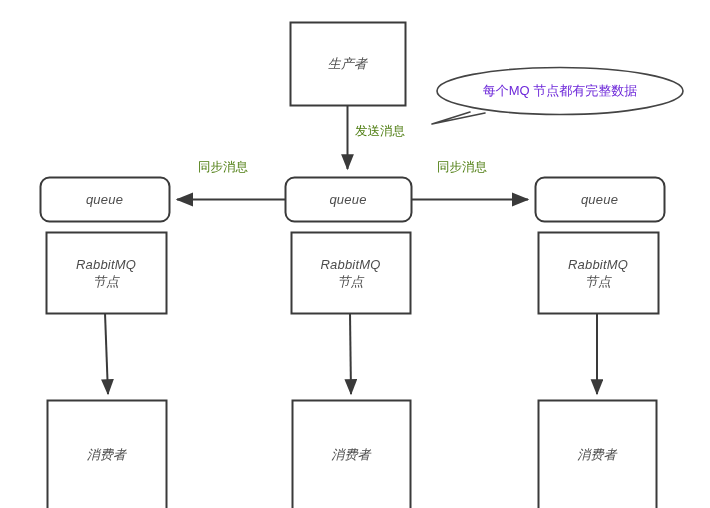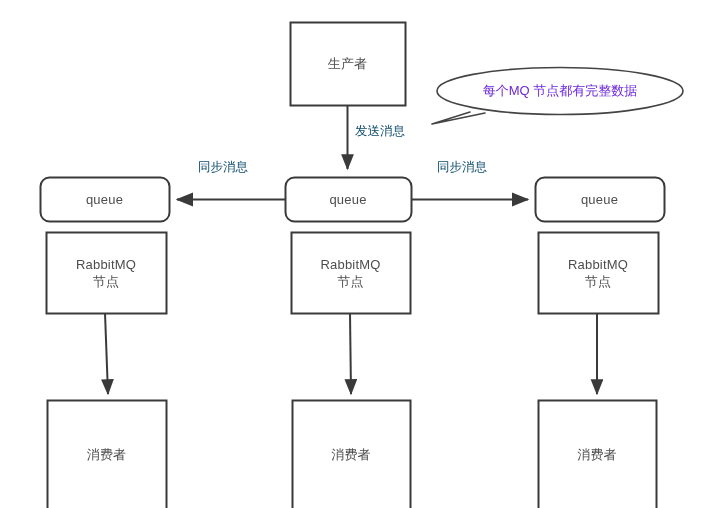--- a/index.html
+++ b/index.html
@@ -29,24 +29,25 @@
     display: flex;
     align-items: center;
     justify-content: center;
     text-align: center;
     color: #4d4d4d;
     font-size: 13px;
     line-height: 17px;
     letter-spacing: 0.2px;
     pointer-events: none;
     white-space: pre-line;
+    font-style: italic;
   }
   .edge-label {
     position: absolute;
-    color: #0c4a6e;
+    color: #4d7c0f;
     font-size: 12.5px;
     line-height: 15px;
     white-space: nowrap;
     text-align: center;
   }
   .bubble-label {
     position: absolute;
     color: #6d28d9;
     font-size: 13px;
     line-height: 17px;

